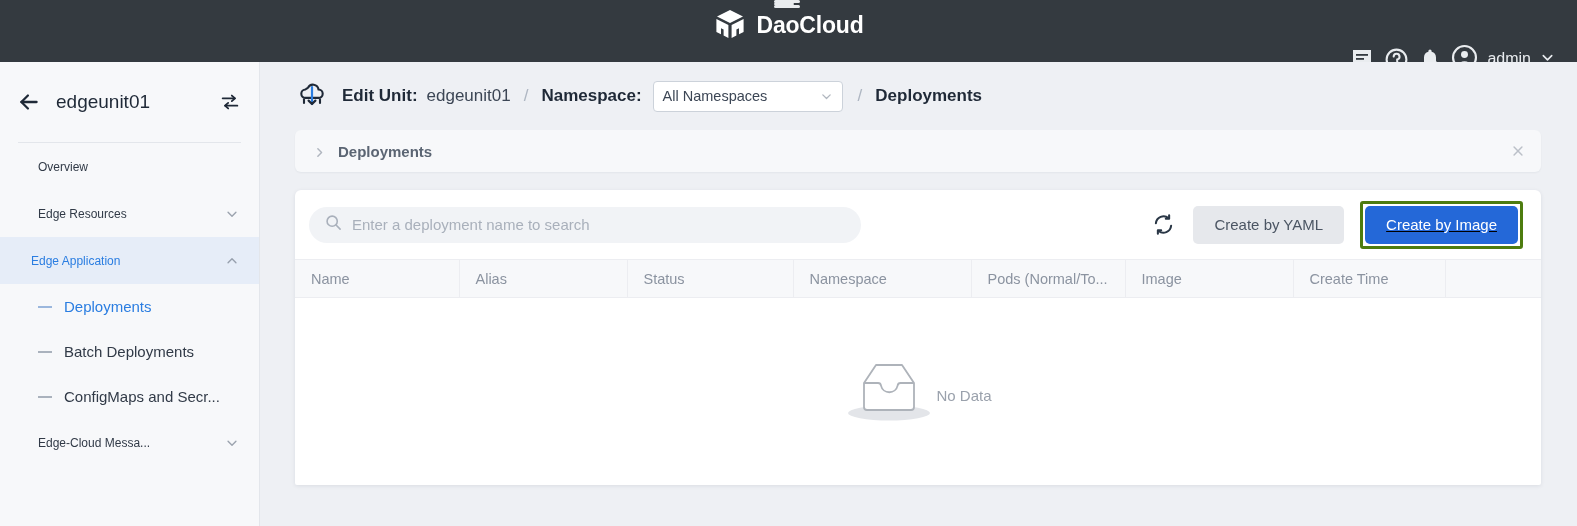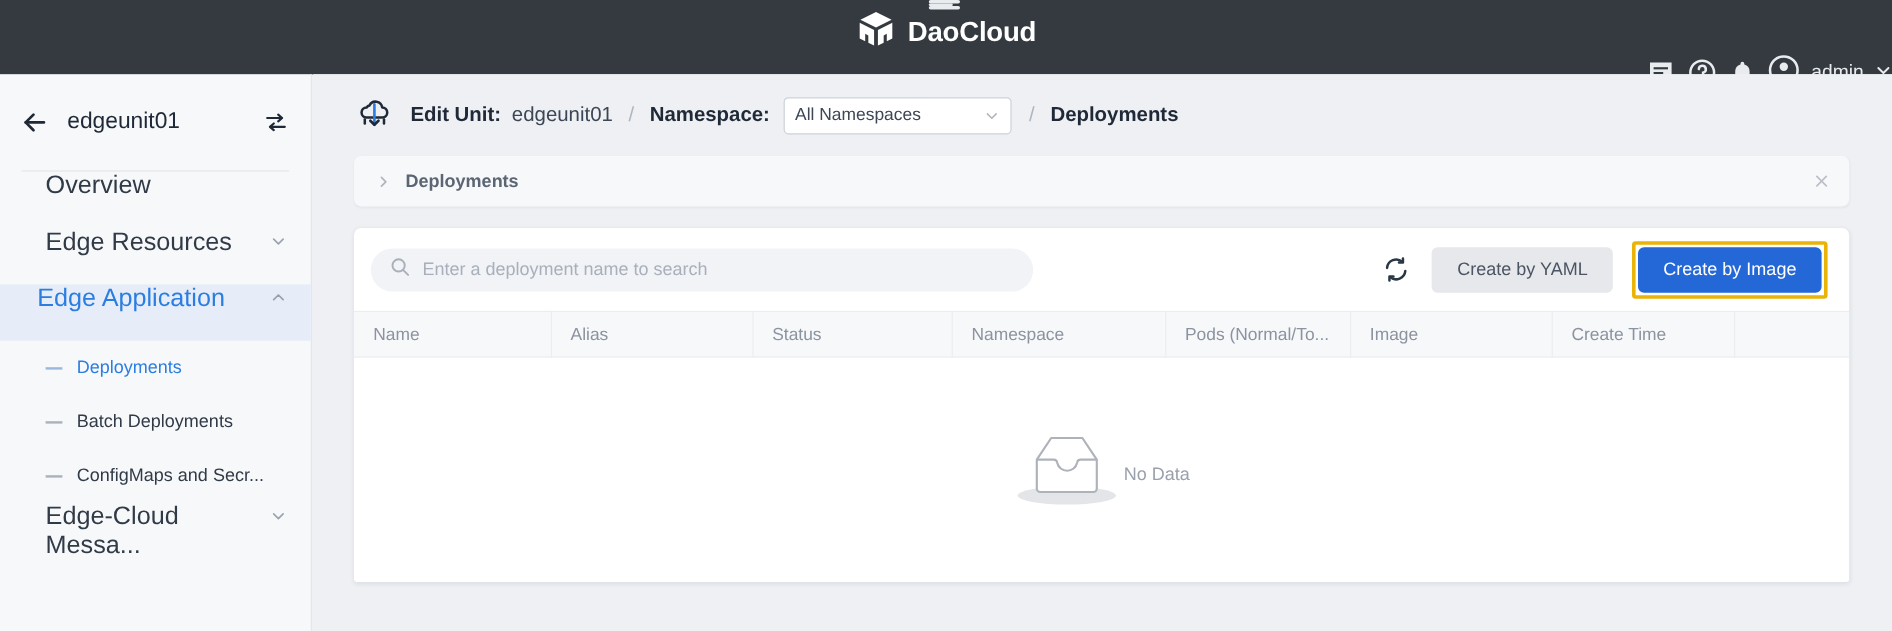--- a/index.html
+++ b/index.html
@@ -28,20 +28,21 @@
   .hamburger span:nth-child(2) { width: 20px; }
   .hamburger span:nth-child(3) { width: 26px; }
 
   .brand { display: flex; align-items: center; gap: 11px; }
   .brand-text {
     color: #ffffff; font-size: 23px; font-weight: bold; letter-spacing: -0.2px;
   }
 
   .topbar-right {
     margin-left: auto; display: flex; align-items: center; gap: 8px;
+    padding-right: 22px;
   }
   .tb-icon { width: 26px; height: 26px; display: flex; align-items: center; justify-content: center; cursor: pointer; }
   .user-block { display: flex; align-items: center; gap: 9px; cursor: pointer; }
   .user-name { color: #e9ecef; font-size: 16px; }
 
   
   .sidebar {
     position: absolute; top: 62px; left: 0;
     width: 260px; height: 464px;
     background: #f7f8fa;
@@ -53,22 +54,22 @@
   }
   .back-arrow { width: 26px; height: 26px; cursor: pointer; flex: none; }
   .side-title {
     font-size: 19px; color: #1f2937; margin-left: 14px;
     white-space: nowrap; overflow: hidden;
   }
   .swap-icon { margin-left: auto; width: 22px; height: 22px; cursor: pointer; }
   .side-divider { height: 1px; background: #e3e6eb; margin: 0 18px; }
 
   .nav-item {
-    height: 47px; display: flex; align-items: flex-start;
-    padding: 0 20px 0 38px; font-size: 21px; color: #313a47;
+    height: 47px; display: flex; align-items: center;
+    padding: 0 20px 0 38px; font-size: 12px; color: #313a47;
     cursor: pointer; position: relative;
   }
   .nav-item.active-group { background: #e6edf8; color: #2a7de1; padding-left: 31px; }
   .nav-item .chev { margin-left: auto; width: 14px; height: 14px; opacity: .75; }
   .nav-sub {
     height: 45px; display: flex; align-items: center;
     padding-left: 38px; font-size: 15px; color: #313a47; cursor: pointer;
   }
   .nav-sub .dash {
     width: 14px; height: 2px; background: #aab2bd; margin-right: 12px; flex: none;
@@ -127,22 +128,23 @@
   .refresh-btn { width: 26px; height: 26px; cursor: pointer; }
   .btn {
     height: 38px; border-radius: 5px; font-size: 15px;
     display: flex; align-items: center; justify-content: center;
     padding: 0 21px; cursor: pointer; white-space: nowrap;
     font-family: "Liberation Sans", sans-serif; border: none;
   }
   .btn-secondary { background: #e6e8ec; color: #4b5563; }
   .btn-primary { background: #2468d8; color: #ffffff; }
   .btn-highlight-wrap {
-    border: 3px solid #eab308; border-radius: 3px; padding: 2px;
+    border: 3px solid #4d7c0f; border-radius: 3px; padding: 2px;
     display: flex;
+    text-decoration: underline;
   }
 
   table { width: 100%; border-collapse: collapse; }
   thead th {
     background: #f7f8fa; height: 38px; text-align: left;
     font-size: 14.5px; font-weight: normal; color: #8b93a0;
     padding: 0 16px; border-top: 1px solid #ecedf1; border-bottom: 1px solid #ecedf1;
     border-right: 1px solid #ecedf1; white-space: nowrap;
   }
   thead th:last-child { border-right: none; }

